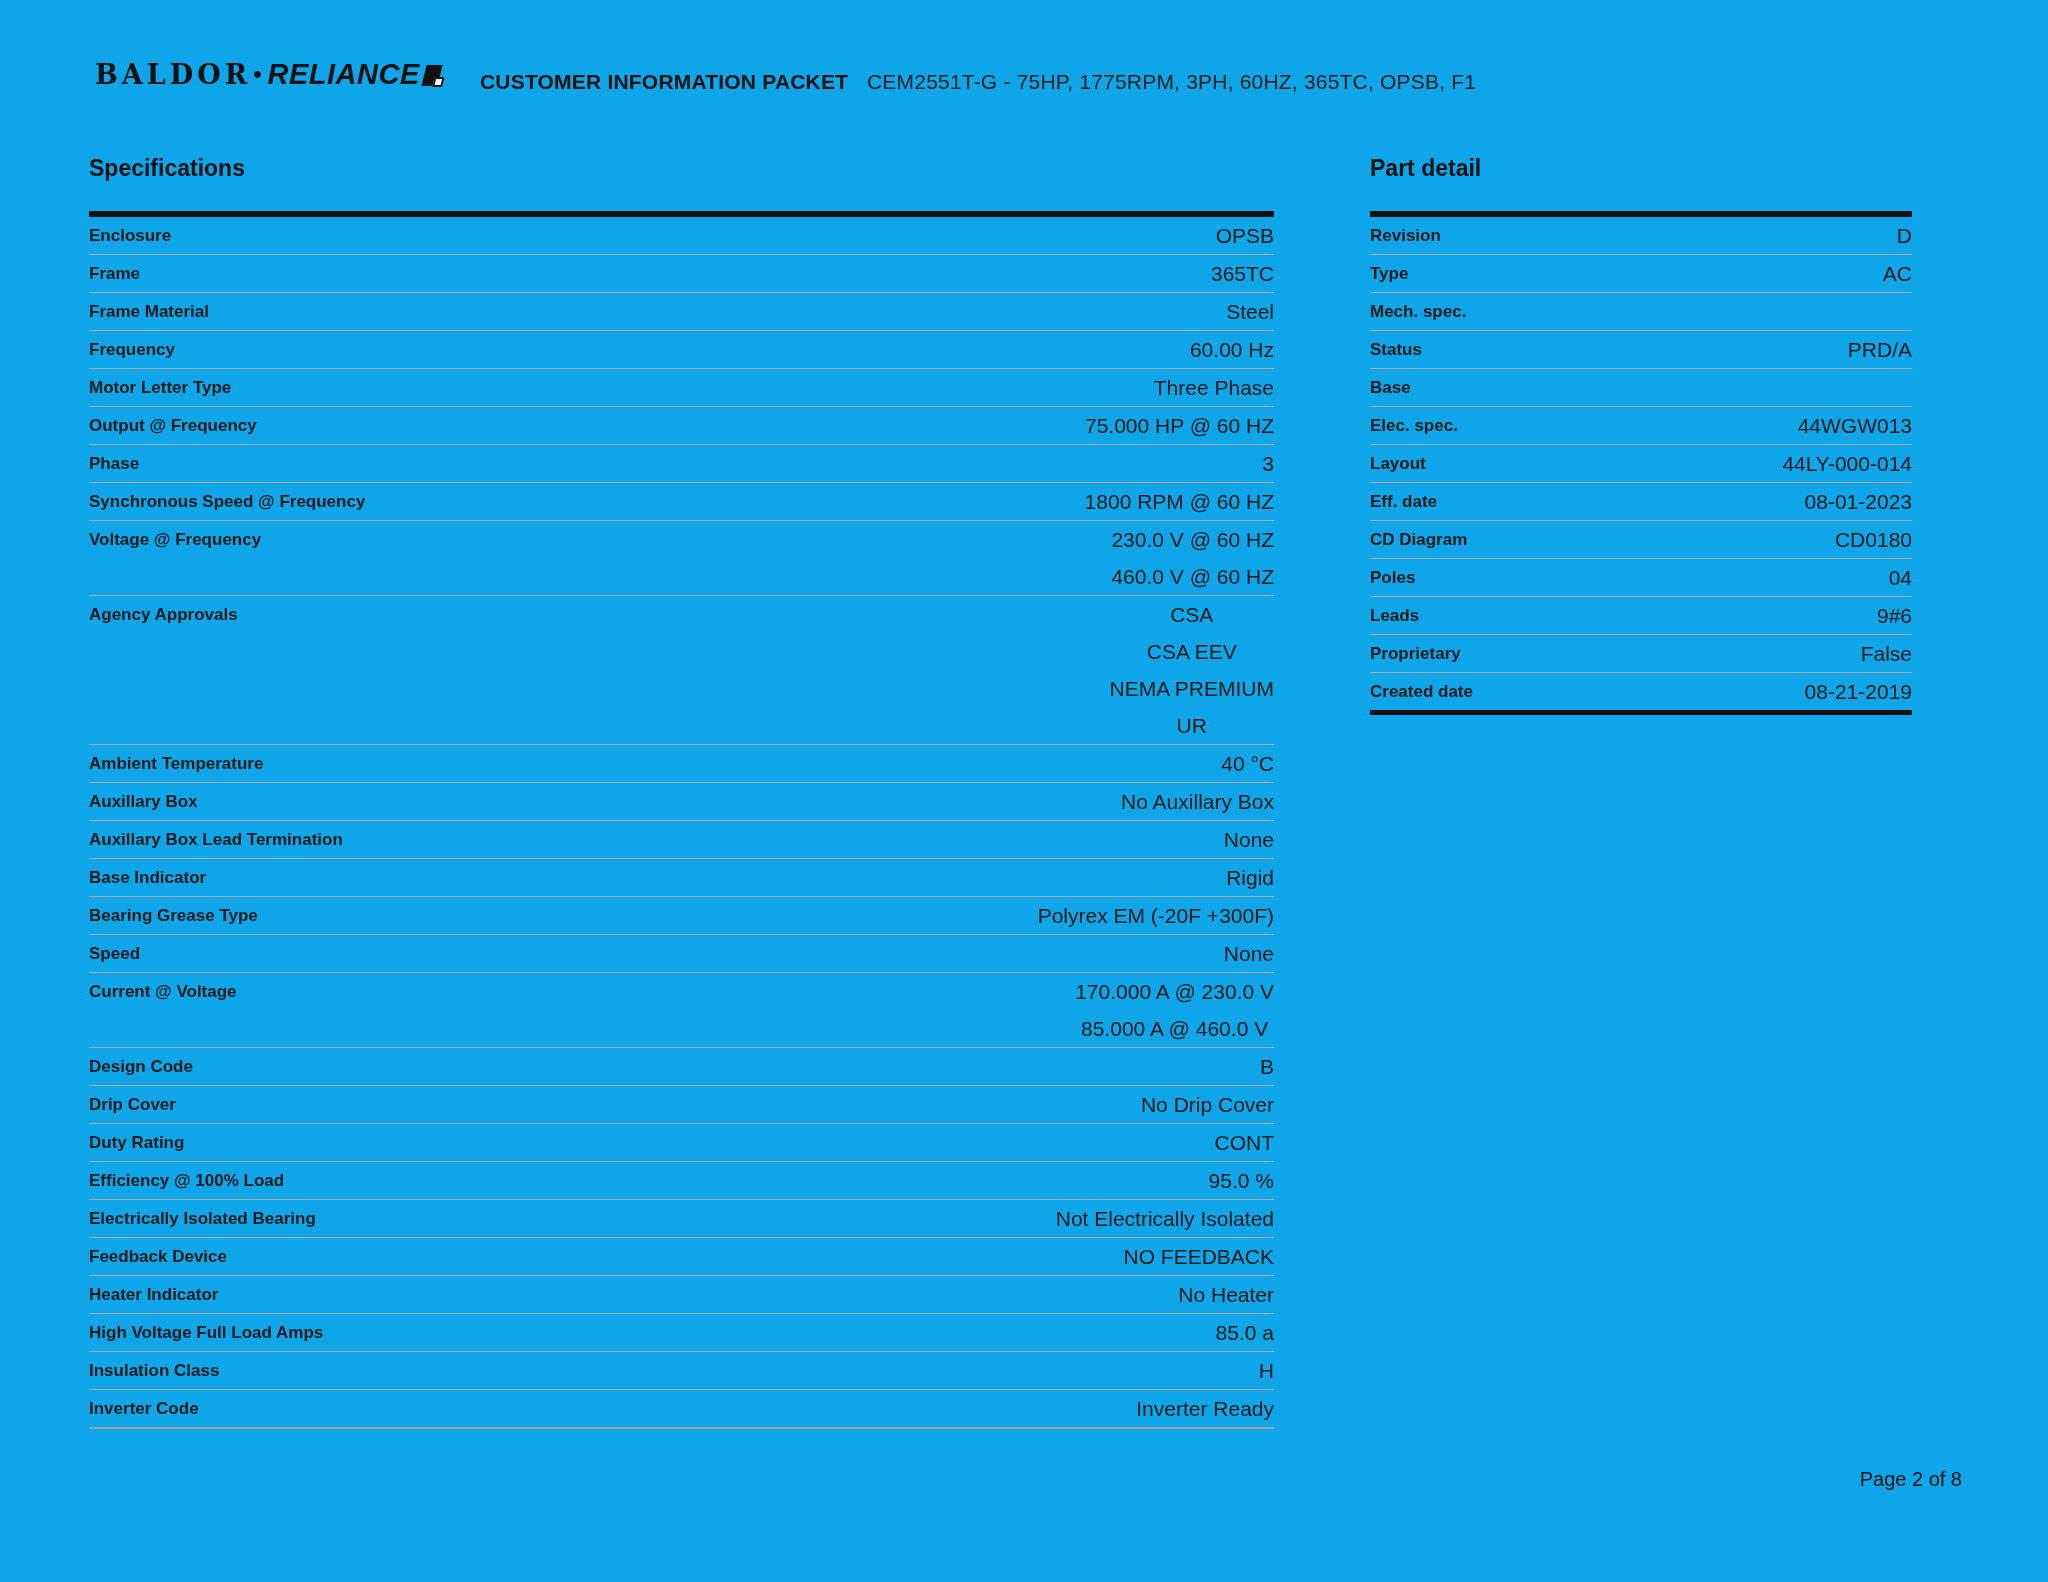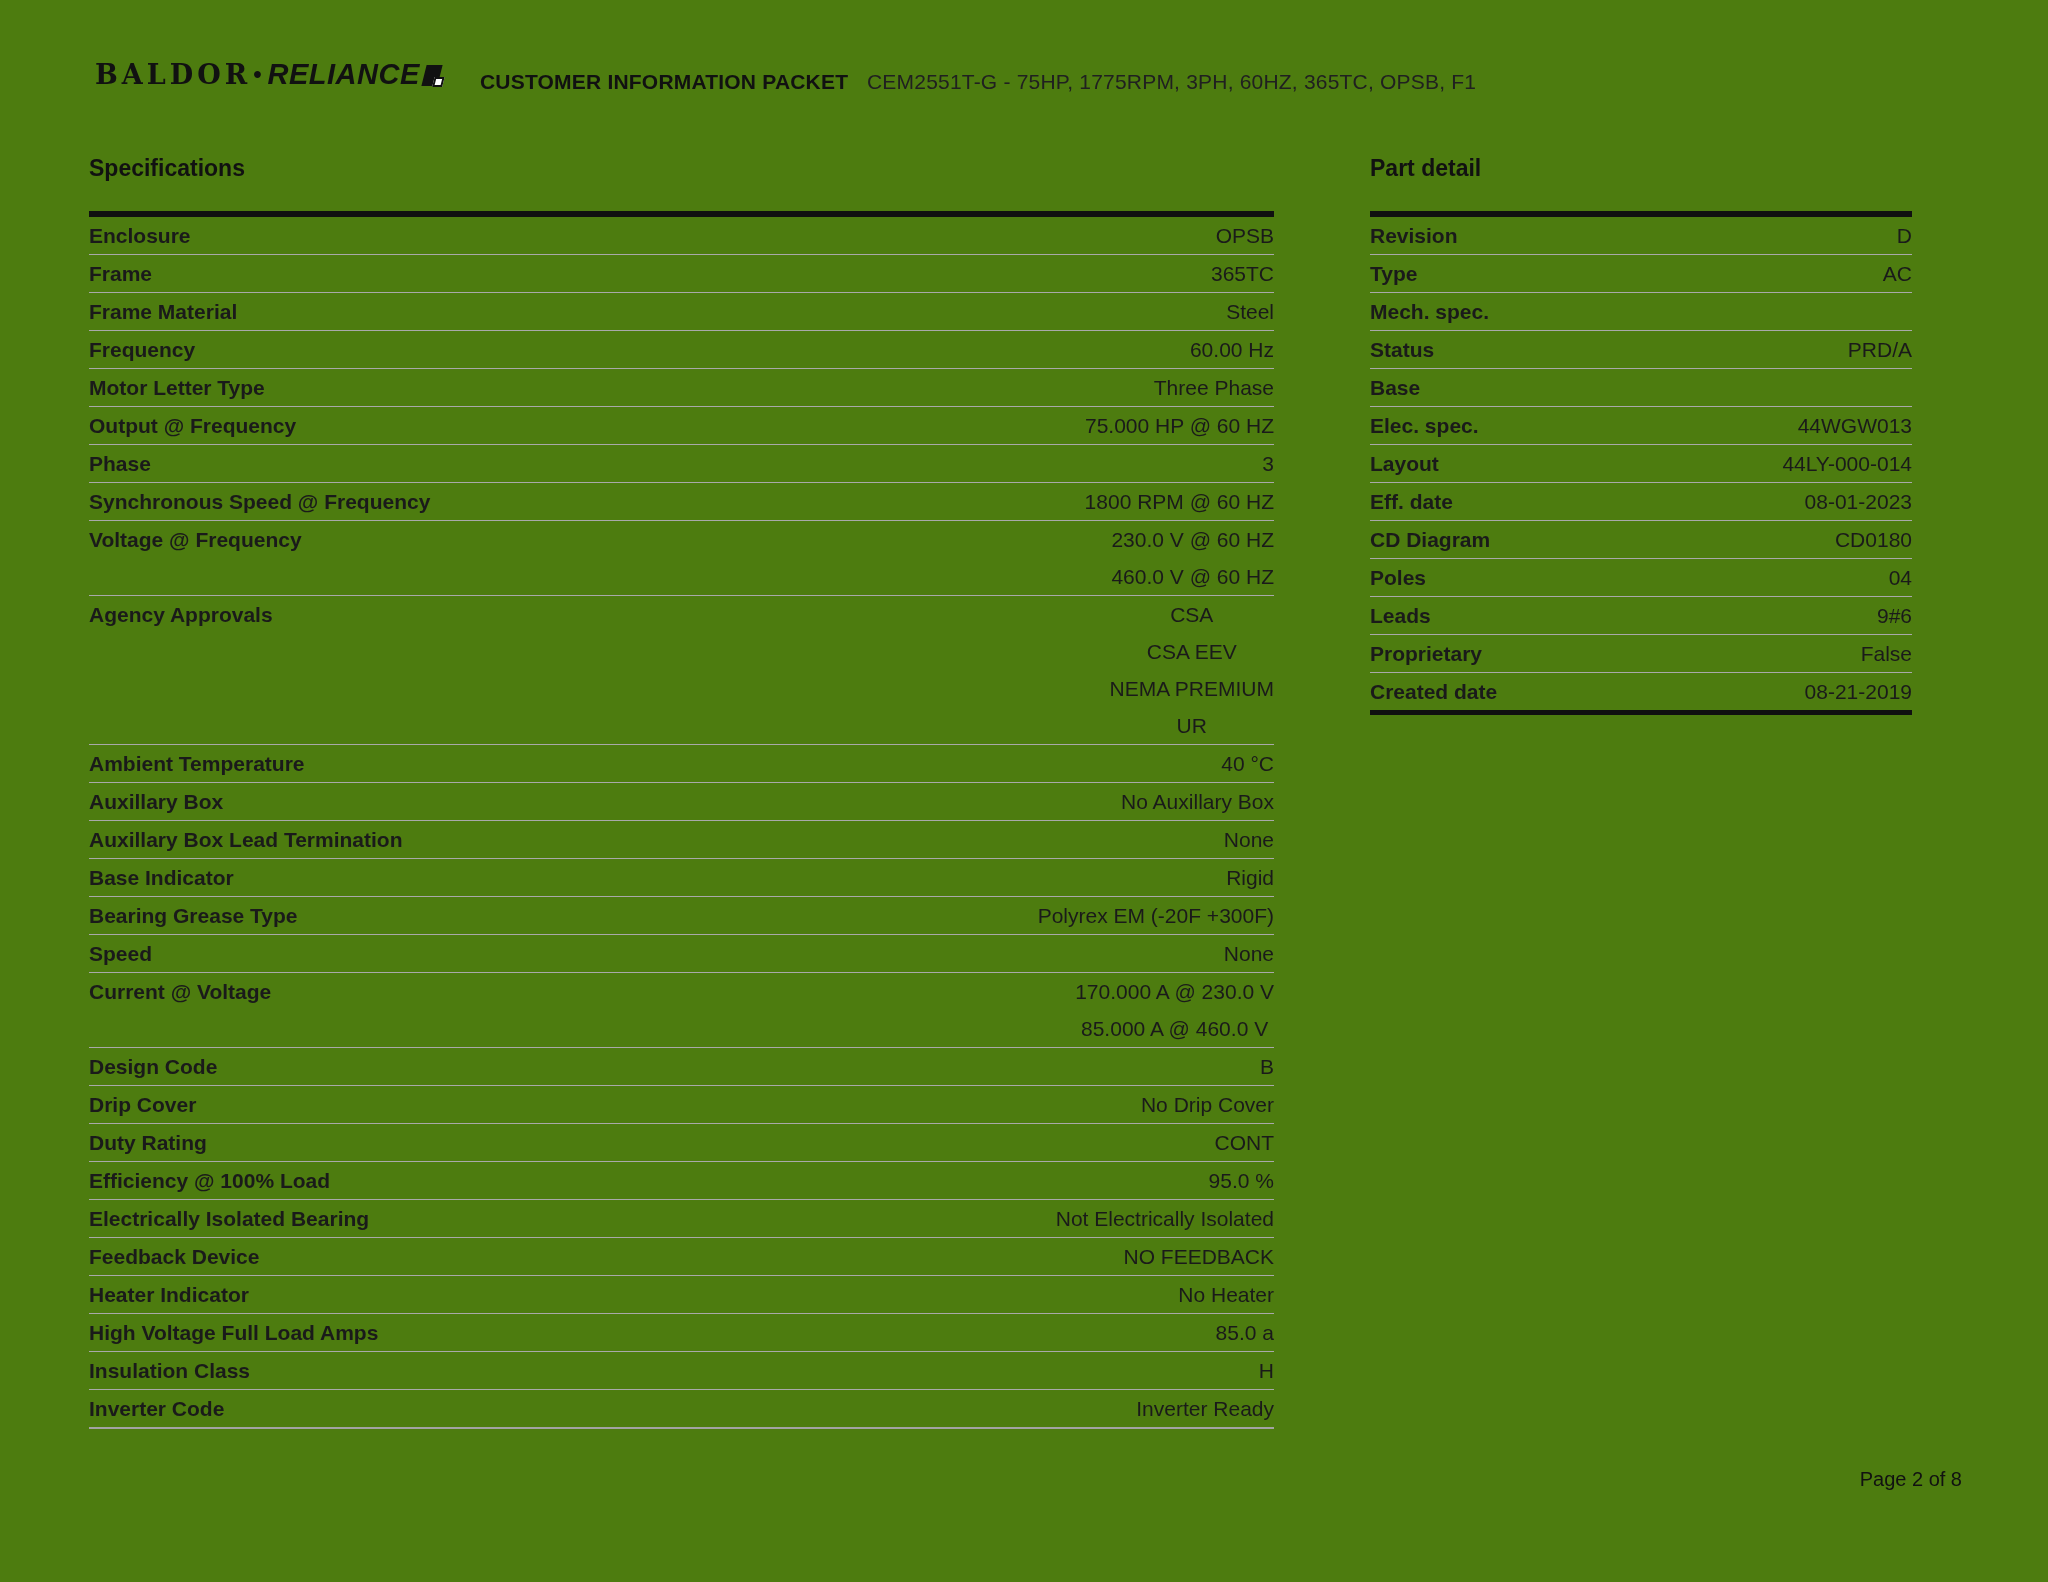--- a/index.html
+++ b/index.html
@@ -2,21 +2,21 @@
 <html><head>
 <meta charset="utf-8">
 <style>
   * { margin:0; padding:0; box-sizing:border-box; }
   html, body { background:#ffffff; }
   body { font-family:"Liberation Sans", sans-serif; color:#1a1a1a; }
   .page {
     position:relative;
     width:2048px;
     height:1582px;
-    background:#4d7c0f;
+    background:#0ea5e9;
     overflow:hidden;
   }
 
   
   .doc-header { position:absolute; top:58px; left:95px; width:1870px; height:46px; }
   .logo { position:absolute; left:0; top:0; white-space:nowrap; }
   .logo-baldor {
     font-family:"DejaVu Serif", serif;
     font-weight:700;
     font-size:27px;
@@ -68,21 +68,21 @@
   
   .data-table { margin-top:29px; border-top:6px solid #101010; }
   .row {
     display:flex;
     justify-content:space-between;
     align-items:flex-start;
     border-bottom:1px solid #a9a9a9;
   }
   .row-label {
     font-weight:700;
-    font-size:21px;
+    font-size:17px;
     line-height:37px;
     white-space:nowrap;
     padding-right:20px;
   }
   .row-values { text-align:right; font-size:21px; }
   .row-value-line { line-height:37px; white-space:nowrap; min-height:37px;text-align:center; }
   .spec-table .row:last-child { border-bottom:2px solid #a3a3a3; }
   .part-table { border-bottom:5px solid #101010; }
   .part-table .row:last-child { border-bottom:none; }
 

